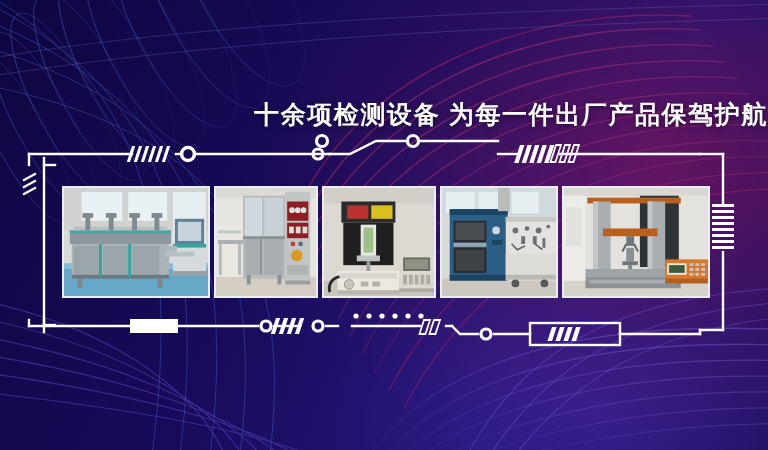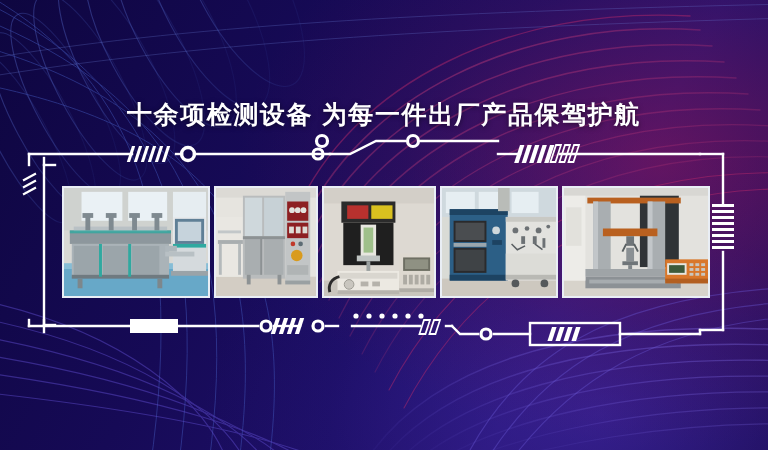--- a/index.html
+++ b/index.html
@@ -14,21 +14,21 @@
       radial-gradient(ellipse 620px 420px at 86% 36%, rgba(150,22,86,0.55) 0%, rgba(120,20,80,0.16) 42%, rgba(20,10,80,0) 68%),
       radial-gradient(ellipse 520px 380px at 78% 92%, rgba(74,46,180,0.50) 0%, rgba(50,30,150,0.12) 52%, rgba(20,10,80,0) 76%),
       linear-gradient(118deg, #0e0640 0%, #160a56 34%, #1d0f66 56%, #241370 72%, #1a0b52 100%);
   }
   
   .bg-svg { position:absolute; inset:0; width:768px; height:450px; pointer-events:none; }
 
   
   #title {
     position:absolute; left:0; top:98px; width:768px;
-    text-align:center; color:#ffffff;
+    text-align:right; color:#ffffff;
     font-size:25px; font-weight:bold; letter-spacing:1.6px;
     text-shadow:0 1px 5px rgba(0,0,0,.55);
     white-space:nowrap;
   }
   
   .frame-svg { position:absolute; left:0; top:130px; width:768px; height:230px; pointer-events:none; }
 
   
   #photos {
     position:absolute; left:62px; top:186px; width:644px; height:112px;

